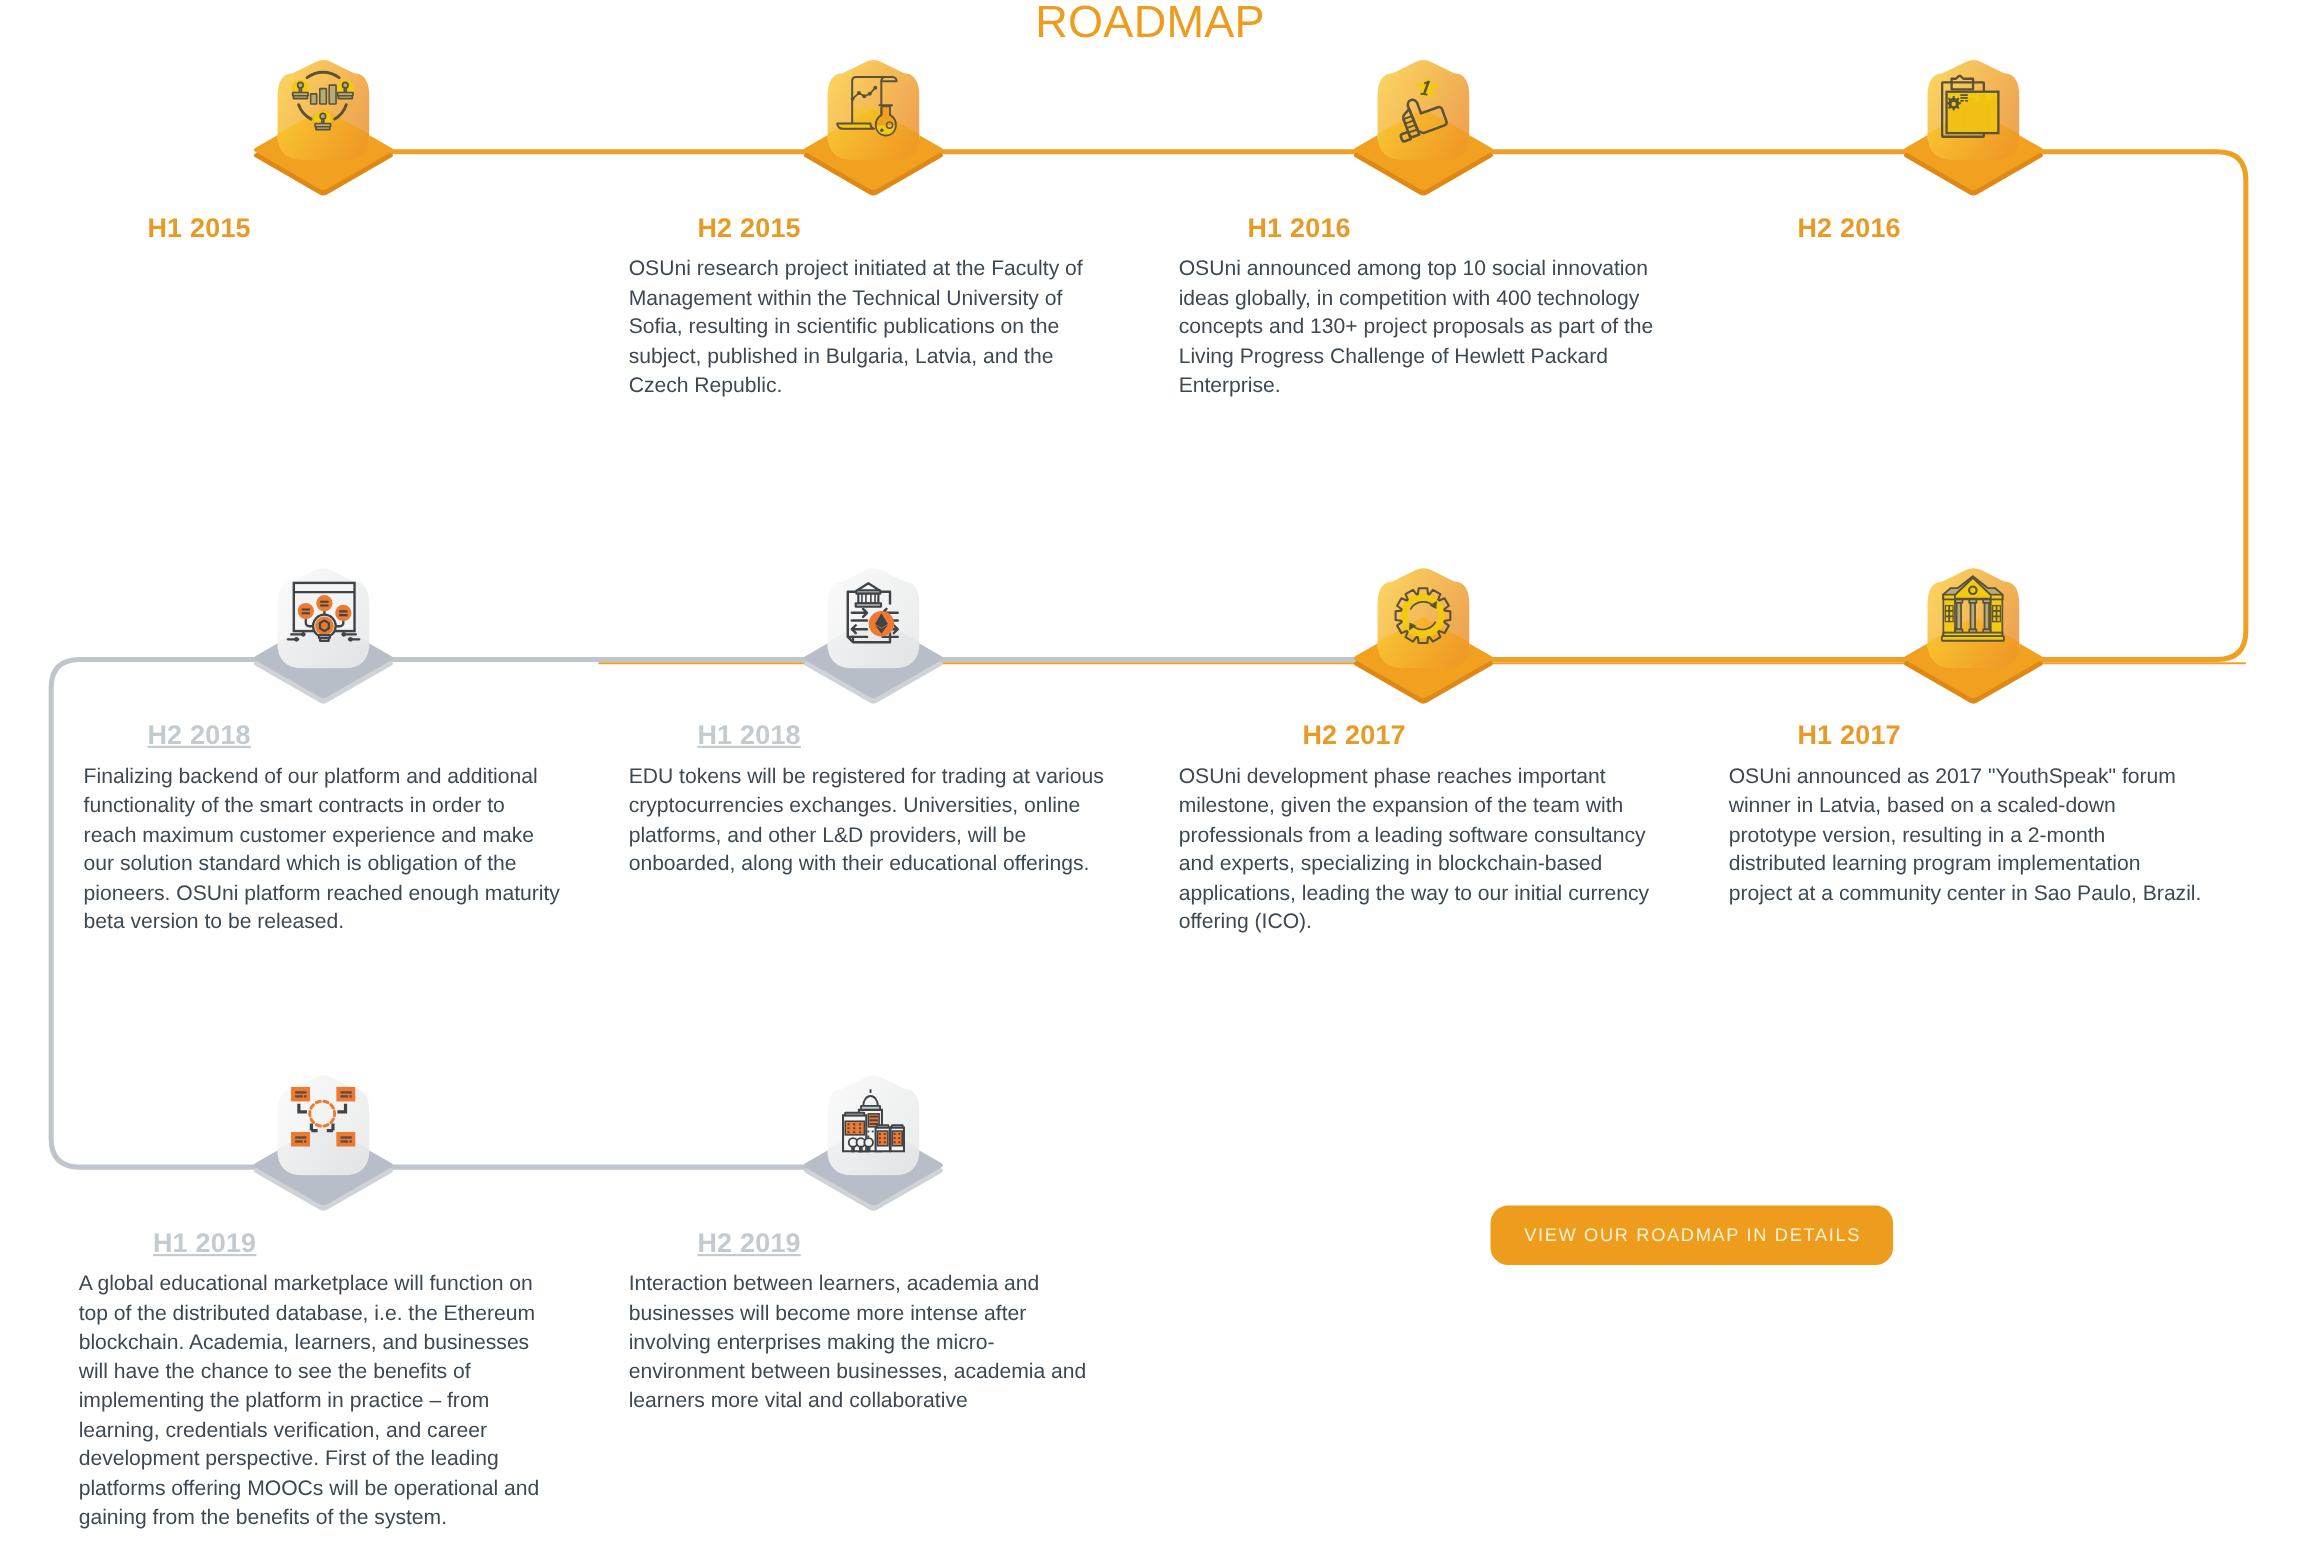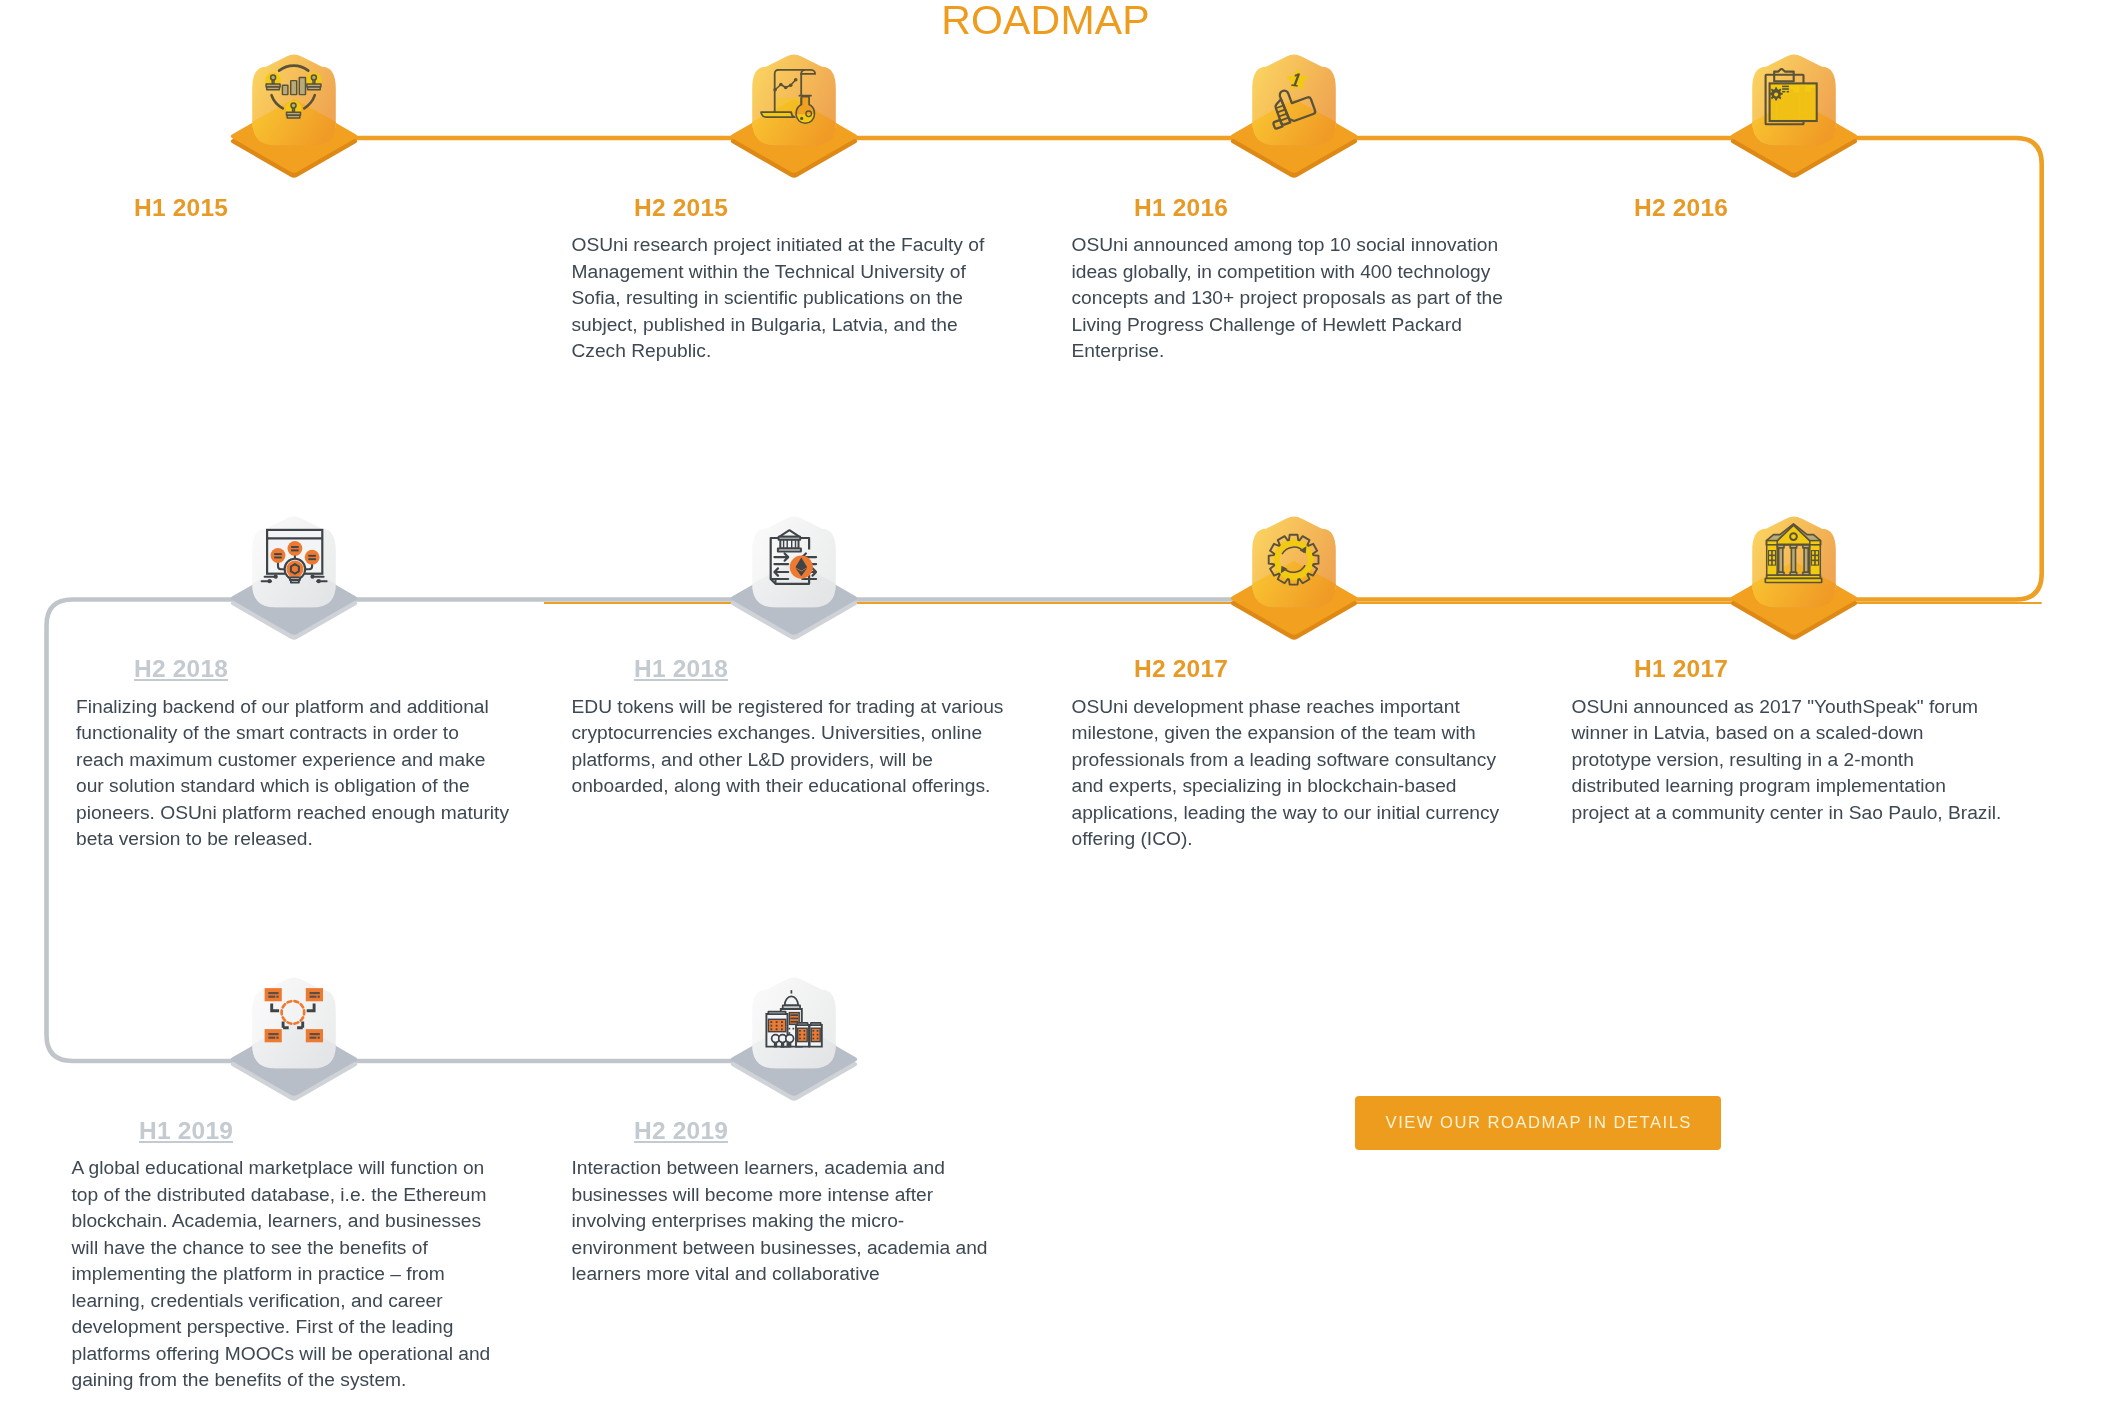--- a/index.html
+++ b/index.html
@@ -10,21 +10,21 @@
      font-size:41px;line-height:41px;color:#ee9c1e;font-weight:normal;letter-spacing:0.2px;}
   svg.conn{position:absolute;left:0;top:0;width:2111px;height:1423px;}
   .node{position:absolute;width:190px;height:190px;}
   .node-svg{display:block;}
   .mlabel{position:absolute;width:320px;text-align:left;font-size:24.5px;font-weight:bold;
      line-height:28px;letter-spacing:0.2px;}
   .lab-active{color:#e89a26;}
   .lab-future{color:#c3cad0;text-decoration:underline;}
   .mbody{position:absolute;width:435px;font-size:19.2px;line-height:26.5px;color:#3d4852;}
   .cta{position:absolute;left:1355px;top:1096px;width:366px;height:54px;border:0;padding:0;
-     border-radius:4px;background:#ee9c1e;color:#fdf2d2;font-size:16.6px;letter-spacing:1.5px;
+     border-radius:16px;background:#ee9c1e;color:#fdf2d2;font-size:16.6px;letter-spacing:1.5px;
      font-family:"Liberation Sans",sans-serif;cursor:pointer;text-indent:1.55px;}
 </style>
 </head>
 <body>
 
 <div id="stage">
   <svg class="conn">
 <path d="M 294 138 H 2015.7 Q 2041.7 138 2041.7 164 V 573.5 Q 2041.7 599.5 2015.7 599.5 H 1794" fill="none" stroke="#eea024" stroke-width="4.6"></path>
 <path d="M 1794 599.5 H 1294" fill="none" stroke="#eea024" stroke-width="4.6"></path>
 <path d="M 544 603.0 H 2041.7" fill="none" stroke="#eea024" stroke-width="1.9"></path>
@@ -625,21 +625,21 @@
           <path d="M 91.60 57.86 Q 95.0 55.90 98.40 57.86 L 156.60 91.34 Q 160.0 93.30 156.60 95.26 L 98.40 128.74 Q 95.0 130.70 91.60 128.74 L 33.40 95.26 Q 30.0 93.30 33.40 91.34 Z" fill="#b8bec7"></path>
         </g>
       </svg>
     </div>
 <div class="mlabel lab-active" style="left:134px;top:193.5px">H1 2015</div>
 <div class="mlabel lab-active" style="left:634px;top:193.5px">H2 2015</div>
 <div class="mlabel lab-active" style="left:1134px;top:193.5px">H1 2016</div>
 <div class="mlabel lab-active" style="left:1634px;top:193.5px">H2 2016</div>
 <div class="mlabel lab-future" style="left:134px;top:655.0px">H2 2018</div>
 <div class="mlabel lab-future" style="left:634px;top:655.0px">H1 2018</div>
-<div class="mlabel lab-active" style="left:1134px;top:655.0px">H2 2017</div>
+<div class="mlabel lab-active" style="left:1184px;top:655.0px">H2 2017</div>
 <div class="mlabel lab-active" style="left:1634px;top:655.0px">H1 2017</div>
 <div class="mlabel lab-future" style="left:139px;top:1116.5px">H1 2019</div>
 <div class="mlabel lab-future" style="left:634px;top:1116.5px">H2 2019</div>
 <div class="mbody" style="left:571.5px;top:232.0px">OSUni research project initiated at the Faculty of Management within the Technical University of Sofia, resulting in scientific publications on the subject, published in Bulgaria, Latvia, and the Czech Republic.</div>
 <div class="mbody" style="left:1071.5px;top:232.0px">OSUni announced among top 10 social innovation ideas globally, in competition with 400 technology concepts and 130+ project proposals as part of the Living Progress Challenge of Hewlett Packard Enterprise.</div>
 <div class="mbody" style="left:76.0px;top:693.5px">Finalizing backend of our platform and additional functionality of the smart contracts in order to reach maximum customer experience and make our solution standard which is obligation of the pioneers. OSUni platform reached enough maturity beta version to be released.</div>
 <div class="mbody" style="left:571.5px;top:693.5px">EDU tokens will be registered for trading at various cryptocurrencies exchanges. Universities, online platforms, and other L&amp;D providers, will be onboarded, along with their educational offerings.</div>
 <div class="mbody" style="left:1071.5px;top:693.5px">OSUni development phase reaches important milestone, given the expansion of the team with professionals from a leading software consultancy and experts, specializing in blockchain-based applications, leading the way to our initial currency offering (ICO).</div>
 <div class="mbody" style="left:1571.5px;top:693.5px">OSUni announced as 2017 "YouthSpeak" forum winner in Latvia, based on a scaled-down prototype version, resulting in a 2-month distributed learning program implementation project at a community center in Sao Paulo, Brazil.</div>
 <div class="mbody" style="left:71.5px;top:1155.0px">A global educational marketplace will function on top of the distributed database, i.e. the Ethereum blockchain. Academia, learners, and businesses will have the chance to see the benefits of implementing the platform in practice – from learning, credentials verification, and career development perspective. First of the leading platforms offering MOOCs will be operational and gaining from the benefits of the system.</div>

